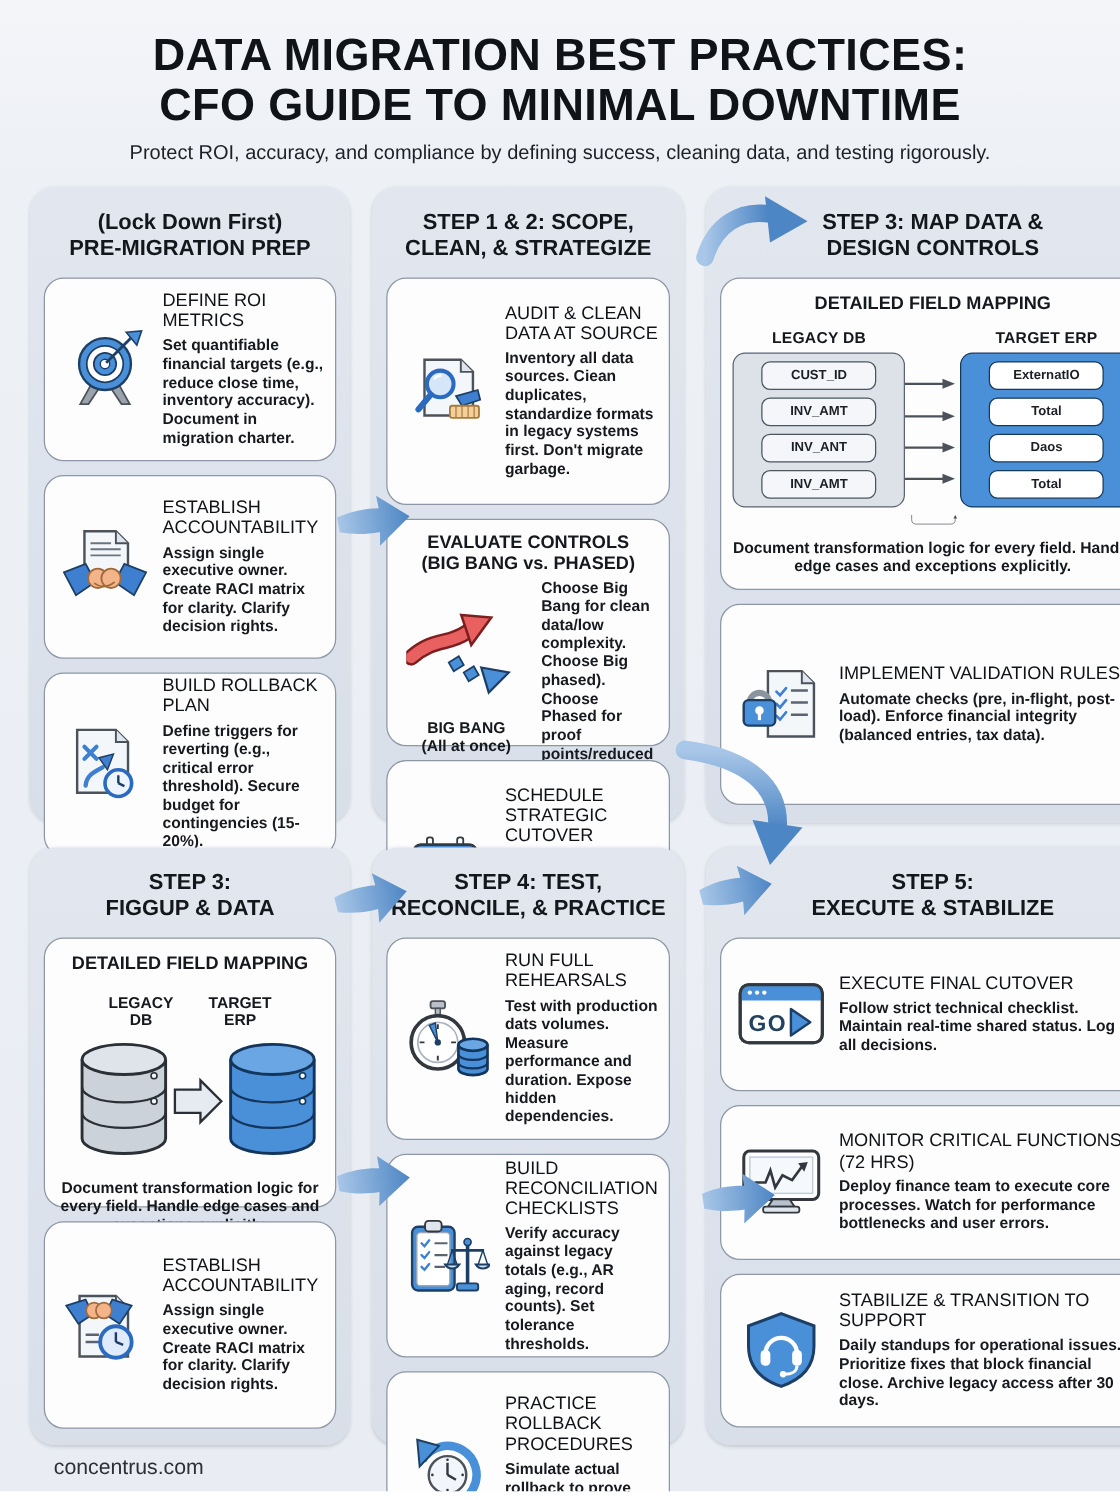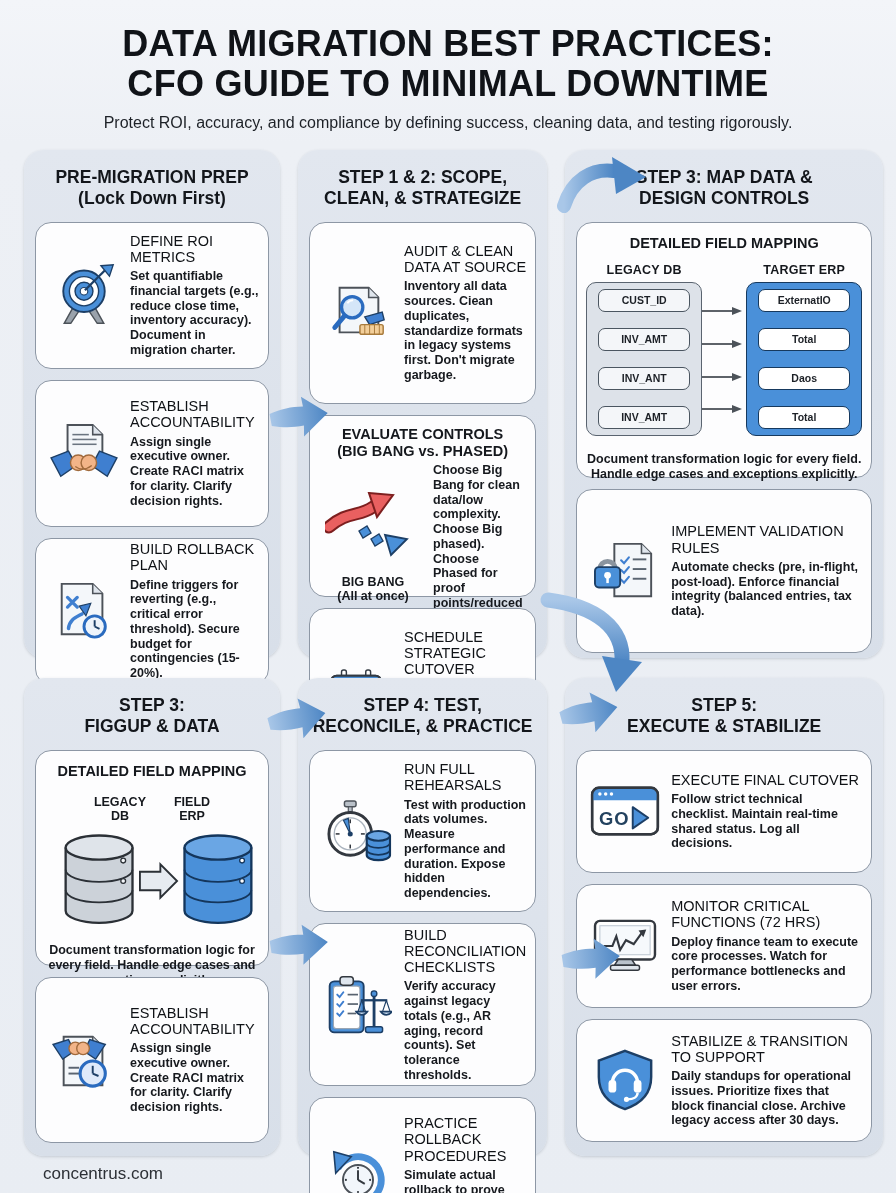--- a/index.html
+++ b/index.html
@@ -35,21 +35,21 @@
   
   .strategy-heading{text-align:center;font-weight:bold;font-size:14.5px;line-height:1.15;}
   .strategy-row{display:flex;gap:6px;align-items:center;flex:1;}
   .strategy-left{width:108px;min-width:108px;text-align:center;}
   .strategy-label{font-weight:bold;font-size:12.5px;line-height:1.15;margin-top:14px;}
   
   .map-head{text-align:center;font-weight:bold;font-size:14.5px;margin:2px 0 8px;}
   .map-diagram{display:flex;justify-content:center;align-items:flex-start;text-align:right;}
   .map-col{display:flex;flex-direction:column;align-items:center;}
   .map-col-header{font-weight:bold;font-size:12.5px;margin-bottom:5px;letter-spacing:.2px;}
-  .stack{border:1.8px solid #5a6470;border-radius:10px;padding:6px 11px;background:#dde2e9;display:flex;flex-direction:column;gap:16px;width:92px;}
+  .stack{border:1.8px solid #5a6470;border-radius:10px;padding:6px 22px;background:#dde2e9;display:flex;flex-direction:column;gap:6px;width:92px;}
   .stack.target{background:#4a90d9;border-color:#16395e;}
   .pill{height:21px;border:1.6px solid #4a5560;border-radius:7px;background:#f4f6f9;font-weight:bold;font-size:10.5px;display:flex;align-items:center;justify-content:center;color:#1c2026;}
   .stack.target .pill{border-color:#16395e;background:#fff;}
   .arrows-col{display:flex;flex-direction:column;justify-content:space-around;width:44px;margin-top:22px;align-self:stretch;padding:10px 0;}
   .map-loop{display:block;margin:2px auto 0;}
   .map-caption{text-align:center;font-weight:bold;font-size:12.5px;line-height:1.2;margin-top:6px;}
   
   .db-labels{display:flex;justify-content:center;gap:28px;font-weight:bold;font-size:12.5px;text-align:center;line-height:1.15;margin:4px 0 2px;}
   .db-svg-wrap{display:flex;justify-content:center;}
   
@@ -78,22 +78,22 @@
     <div>DATA MIGRATION BEST PRACTICES:</div>
     <div>CFO GUIDE TO MINIMAL DOWNTIME</div>
   </div>
   <div class="subtitle">Protect ROI, accuracy, and compliance by defining success, cleaning data, and testing rigorously.</div>
 </div>
 
 <div class="grid">
 
   <div class="panel">
     <div class="panel-title">
+      <div>(Lock Down First)</div>
       <div>PRE-MIGRATION PREP</div>
-      <div>(Lock Down First)</div>
     </div>
     <div class="cards">
       <div class="card">
         <div class="icon-box">
           <svg width="66" height="62" viewBox="0 0 70 64">
             <polygon points="24,44 14,62 21,62 31,47" fill="#9aa2ab" stroke="#4c5259" stroke-width="1.5"></polygon>
             <polygon points="46,44 56,62 49,62 39,47" fill="#9aa2ab" stroke="#4c5259" stroke-width="1.5"></polygon>
             <circle cx="35" cy="28" r="22" fill="#4a90d9" stroke="#1d3f66" stroke-width="2"></circle>
             <circle cx="35" cy="28" r="15.5" fill="#ffffff" stroke="#1d3f66" stroke-width="1.5"></circle>
             <circle cx="35" cy="28" r="9.5" fill="#4a90d9" stroke="#1d3f66" stroke-width="1.5"></circle>
@@ -313,21 +313,21 @@
     </div>
     <div class="cards">
       <div class="card card-col" style="flex:1.35">
         <div class="map-head">DETAILED FIELD MAPPING</div>
         <div class="db-labels">
           <div>
             <div>LEGACY</div>
             <div>DB</div>
           </div>
           <div>
-            <div>FIELD</div>
+            <div>TARGET</div>
             <div>ERP</div>
           </div>
         </div>
         <div class="db-svg-wrap">
           <svg width="214" height="104" viewBox="0 0 230 112">
             <path d="M22,20 V88 A36,13 0 0 0 94,88 V20" fill="#ccd2d9" stroke="#2b3036" stroke-width="2.5"></path>
             <path d="M22,44 A36,13 0 0 0 94,44" fill="none" stroke="#2b3036" stroke-width="2"></path>
             <path d="M22,66 A36,13 0 0 0 94,66" fill="none" stroke="#2b3036" stroke-width="2"></path>
             <ellipse cx="58" cy="20" rx="36" ry="13" fill="#dfe4ea" stroke="#2b3036" stroke-width="2.5"></ellipse>
             <circle cx="84" cy="34" r="2.6" fill="#f4f6f9" stroke="#2b3036" stroke-width="1.4"></circle>

